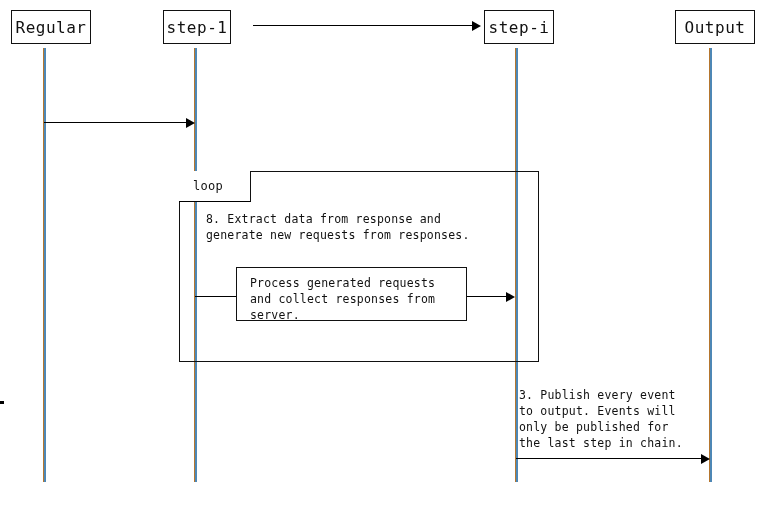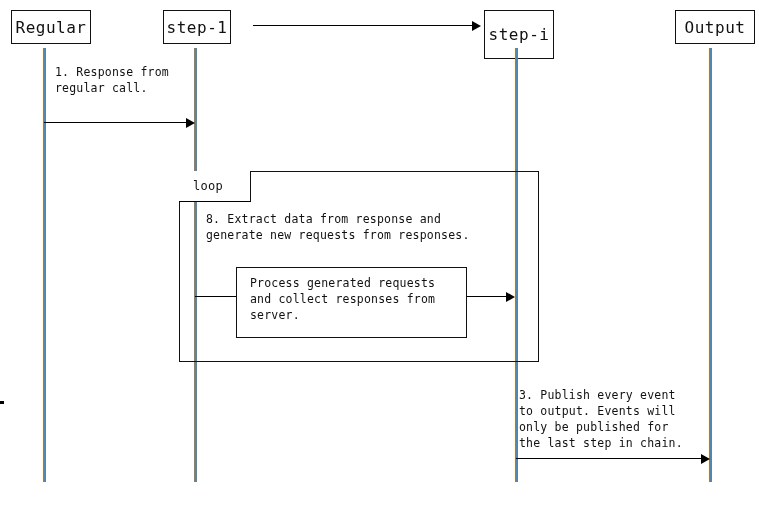--- a/index.html
+++ b/index.html
@@ -103,51 +103,49 @@
 <div id="canvas">
 
   <div class="participant" style="left:11px; top:10px; width:80px; height:34px;">
     <span>Regular</span>
   </div>
 
   <div class="participant" style="left:163px; top:10px; width:68px; height:34px;">
     <span>step-1</span>
   </div>
 
-  <div class="participant" style="left:484px; top:10px; width:70px; height:49px;">
+  <div class="participant" style="left:484px; top:10px; width:70px; height:34px;">
     <span>step-i</span>
   </div>
 
   <div class="participant" style="left:675px; top:10px; width:80px; height:34px;">
     <span>Output</span>
   </div>
 
   <div class="lifeline" style="left:43px; top:48px; height:434px;"></div>
   <div class="lifeline" style="left:194px; top:48px; height:434px;"></div>
   <div class="lifeline" style="left:515px; top:48px; height:434px;"></div>
   <div class="lifeline" style="left:709px; top:48px; height:434px;"></div>
 
   <div class="msg-line" style="left:253px; top:25px; width:224px;"></div>
   <div class="arrow-head" style="left:472px; top:21px;"></div>
 
-  <div class="note-text" style="left:55px; top:64px;">1. Response from
-regular call.</div>
   <div class="msg-line" style="left:44px; top:122px; width:143px;"></div>
   <div class="arrow-head" style="left:186px; top:118px;"></div>
 
   <div class="frag" style="left:179px; top:171px; width:360px; height:191px;"></div>
   <div class="frag-label" style="left:179px; top:171px; width:72px; height:31px;">
     <span>loop</span>
   </div>
 
   <div class="note-text" style="left:206px; top:211px;">8. Extract data from response and
 generate new requests from responses.</div>
 
   <div class="msg-line" style="left:195px; top:296px; width:42px;"></div>
-  <div class="note-box" style="left:236px; top:267px; width:231px; height:71px;"><span>Process generated requests
+  <div class="note-box" style="left:236px; top:267px; width:231px; height:54px;"><span>Process generated requests
 and collect responses from
 server.</span></div>
   <div class="msg-line" style="left:467px; top:296px; width:41px;"></div>
   <div class="arrow-head" style="left:506px; top:292px;"></div>
 
   <div class="edge-tick" style="left:0px; top:401px; width:4px; height:3px;"></div>
 
   <div class="note-text" style="left:519px; top:387px;">3. Publish every event
 to output. Events will
 only be published for

